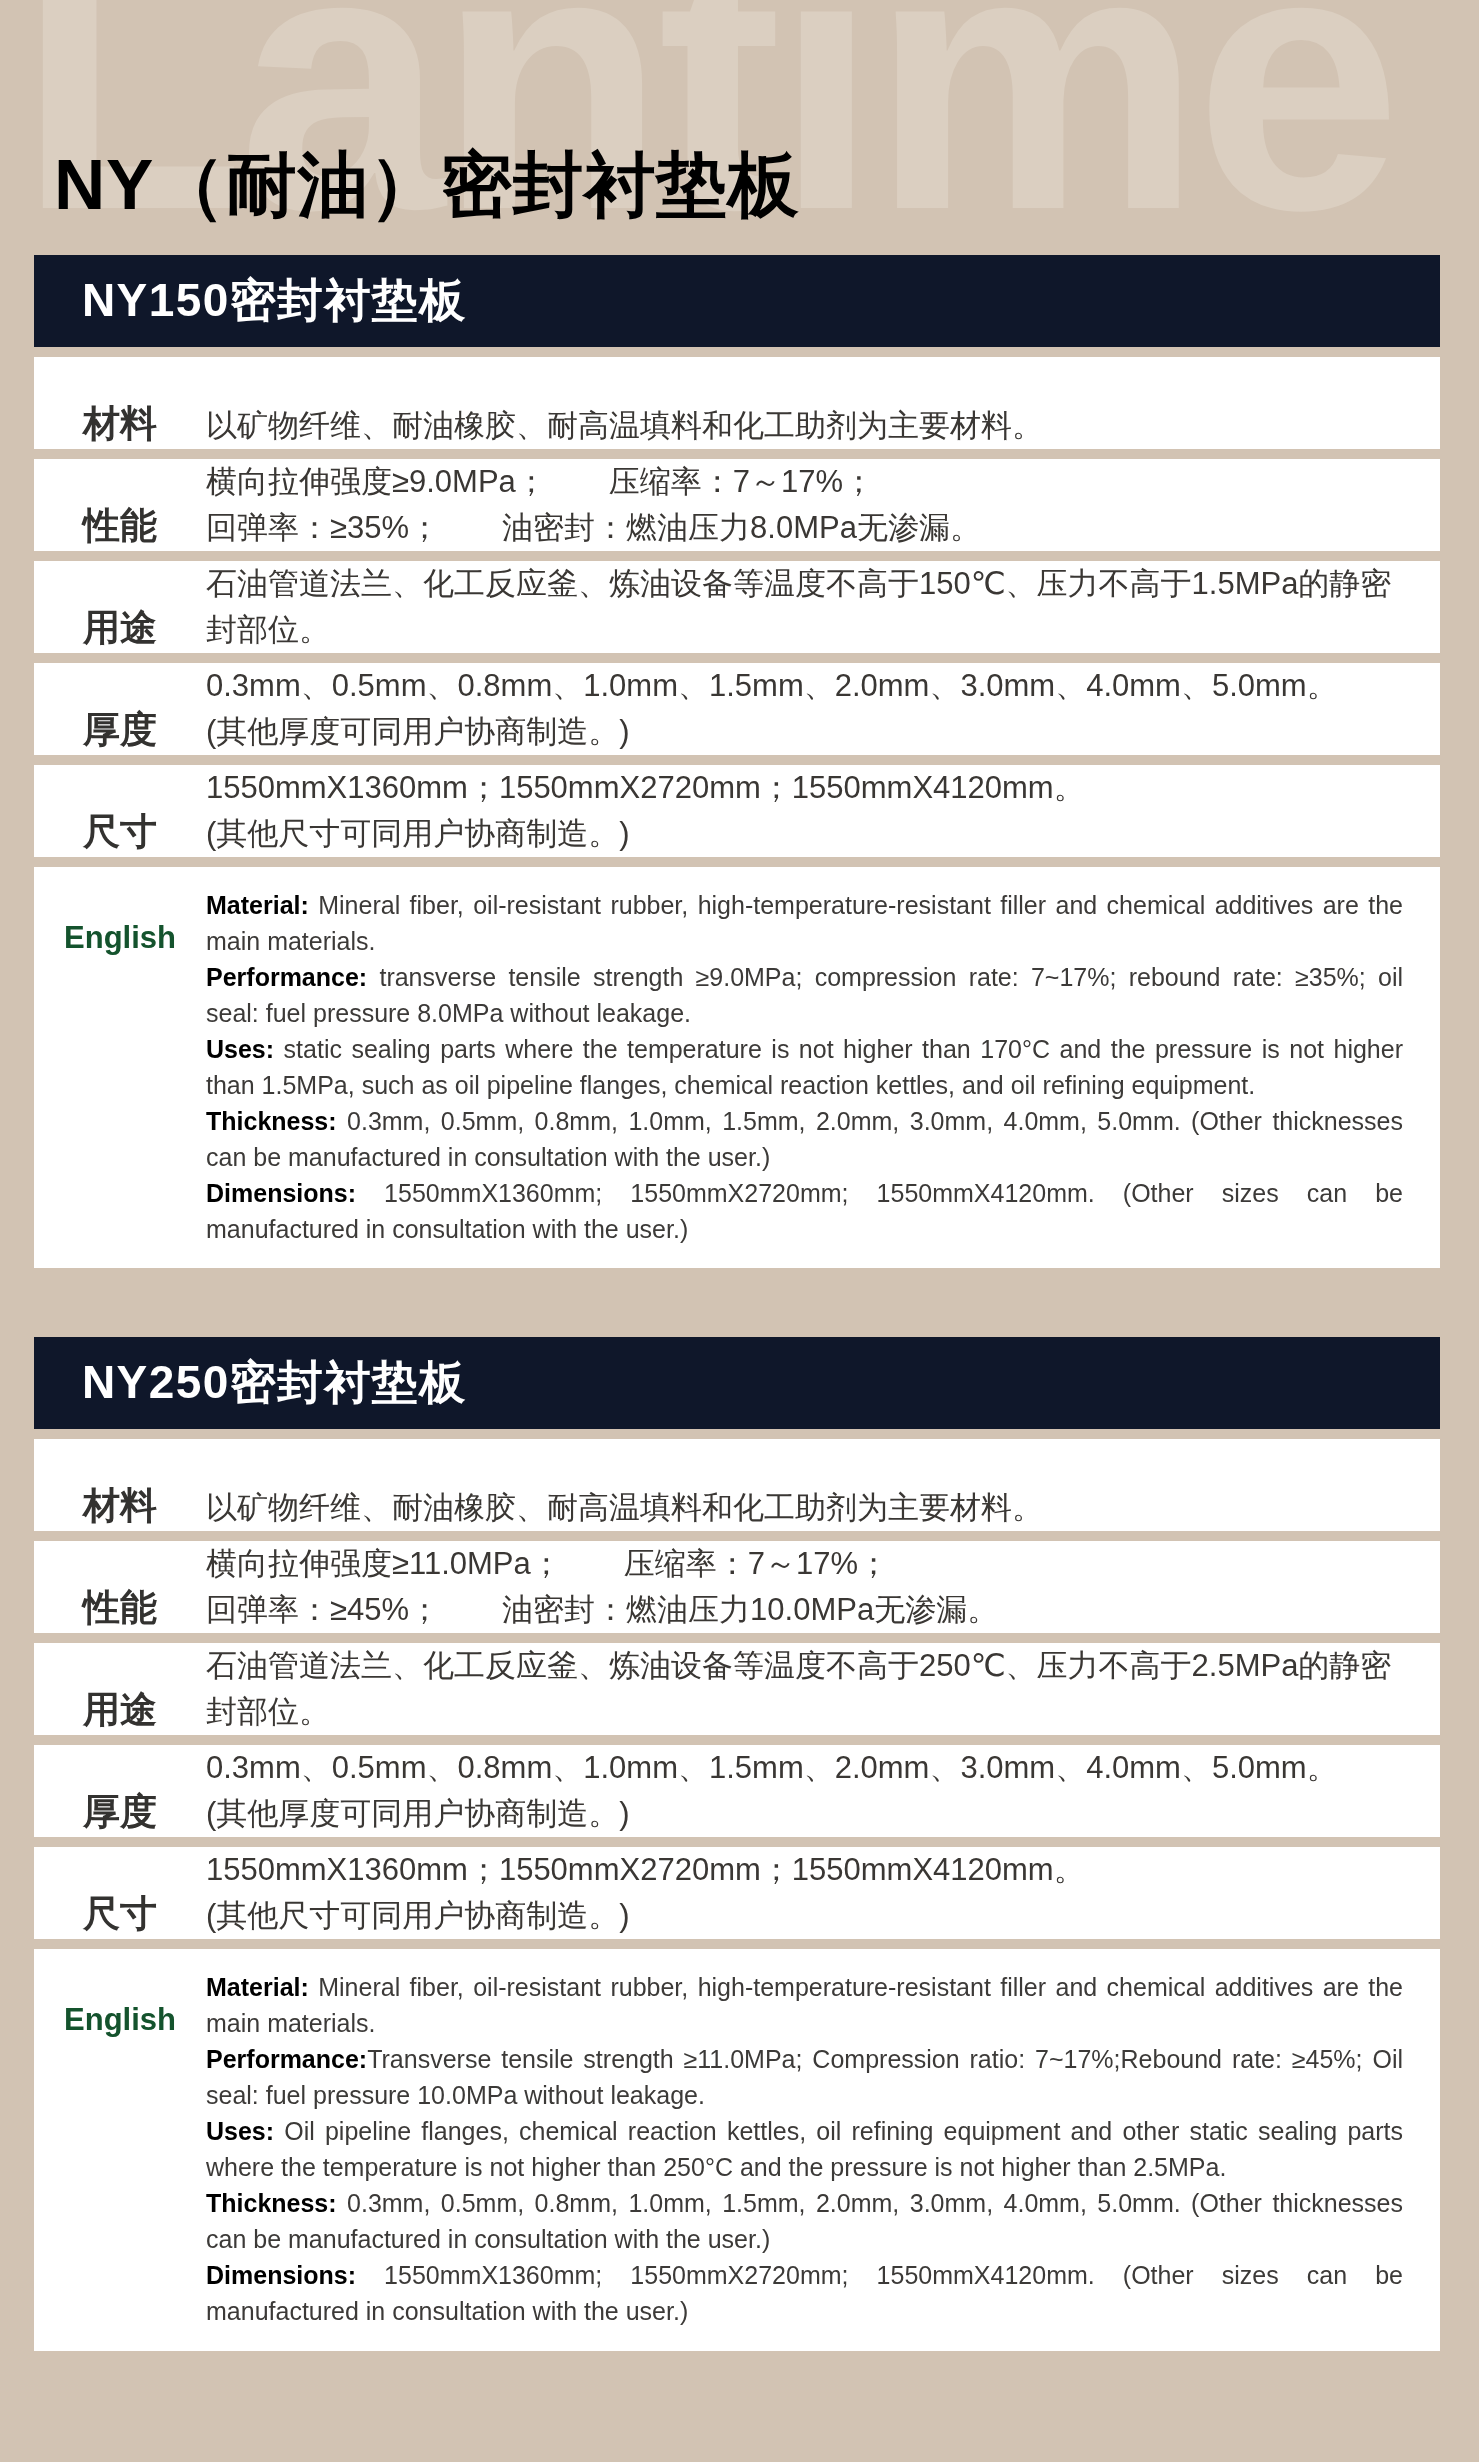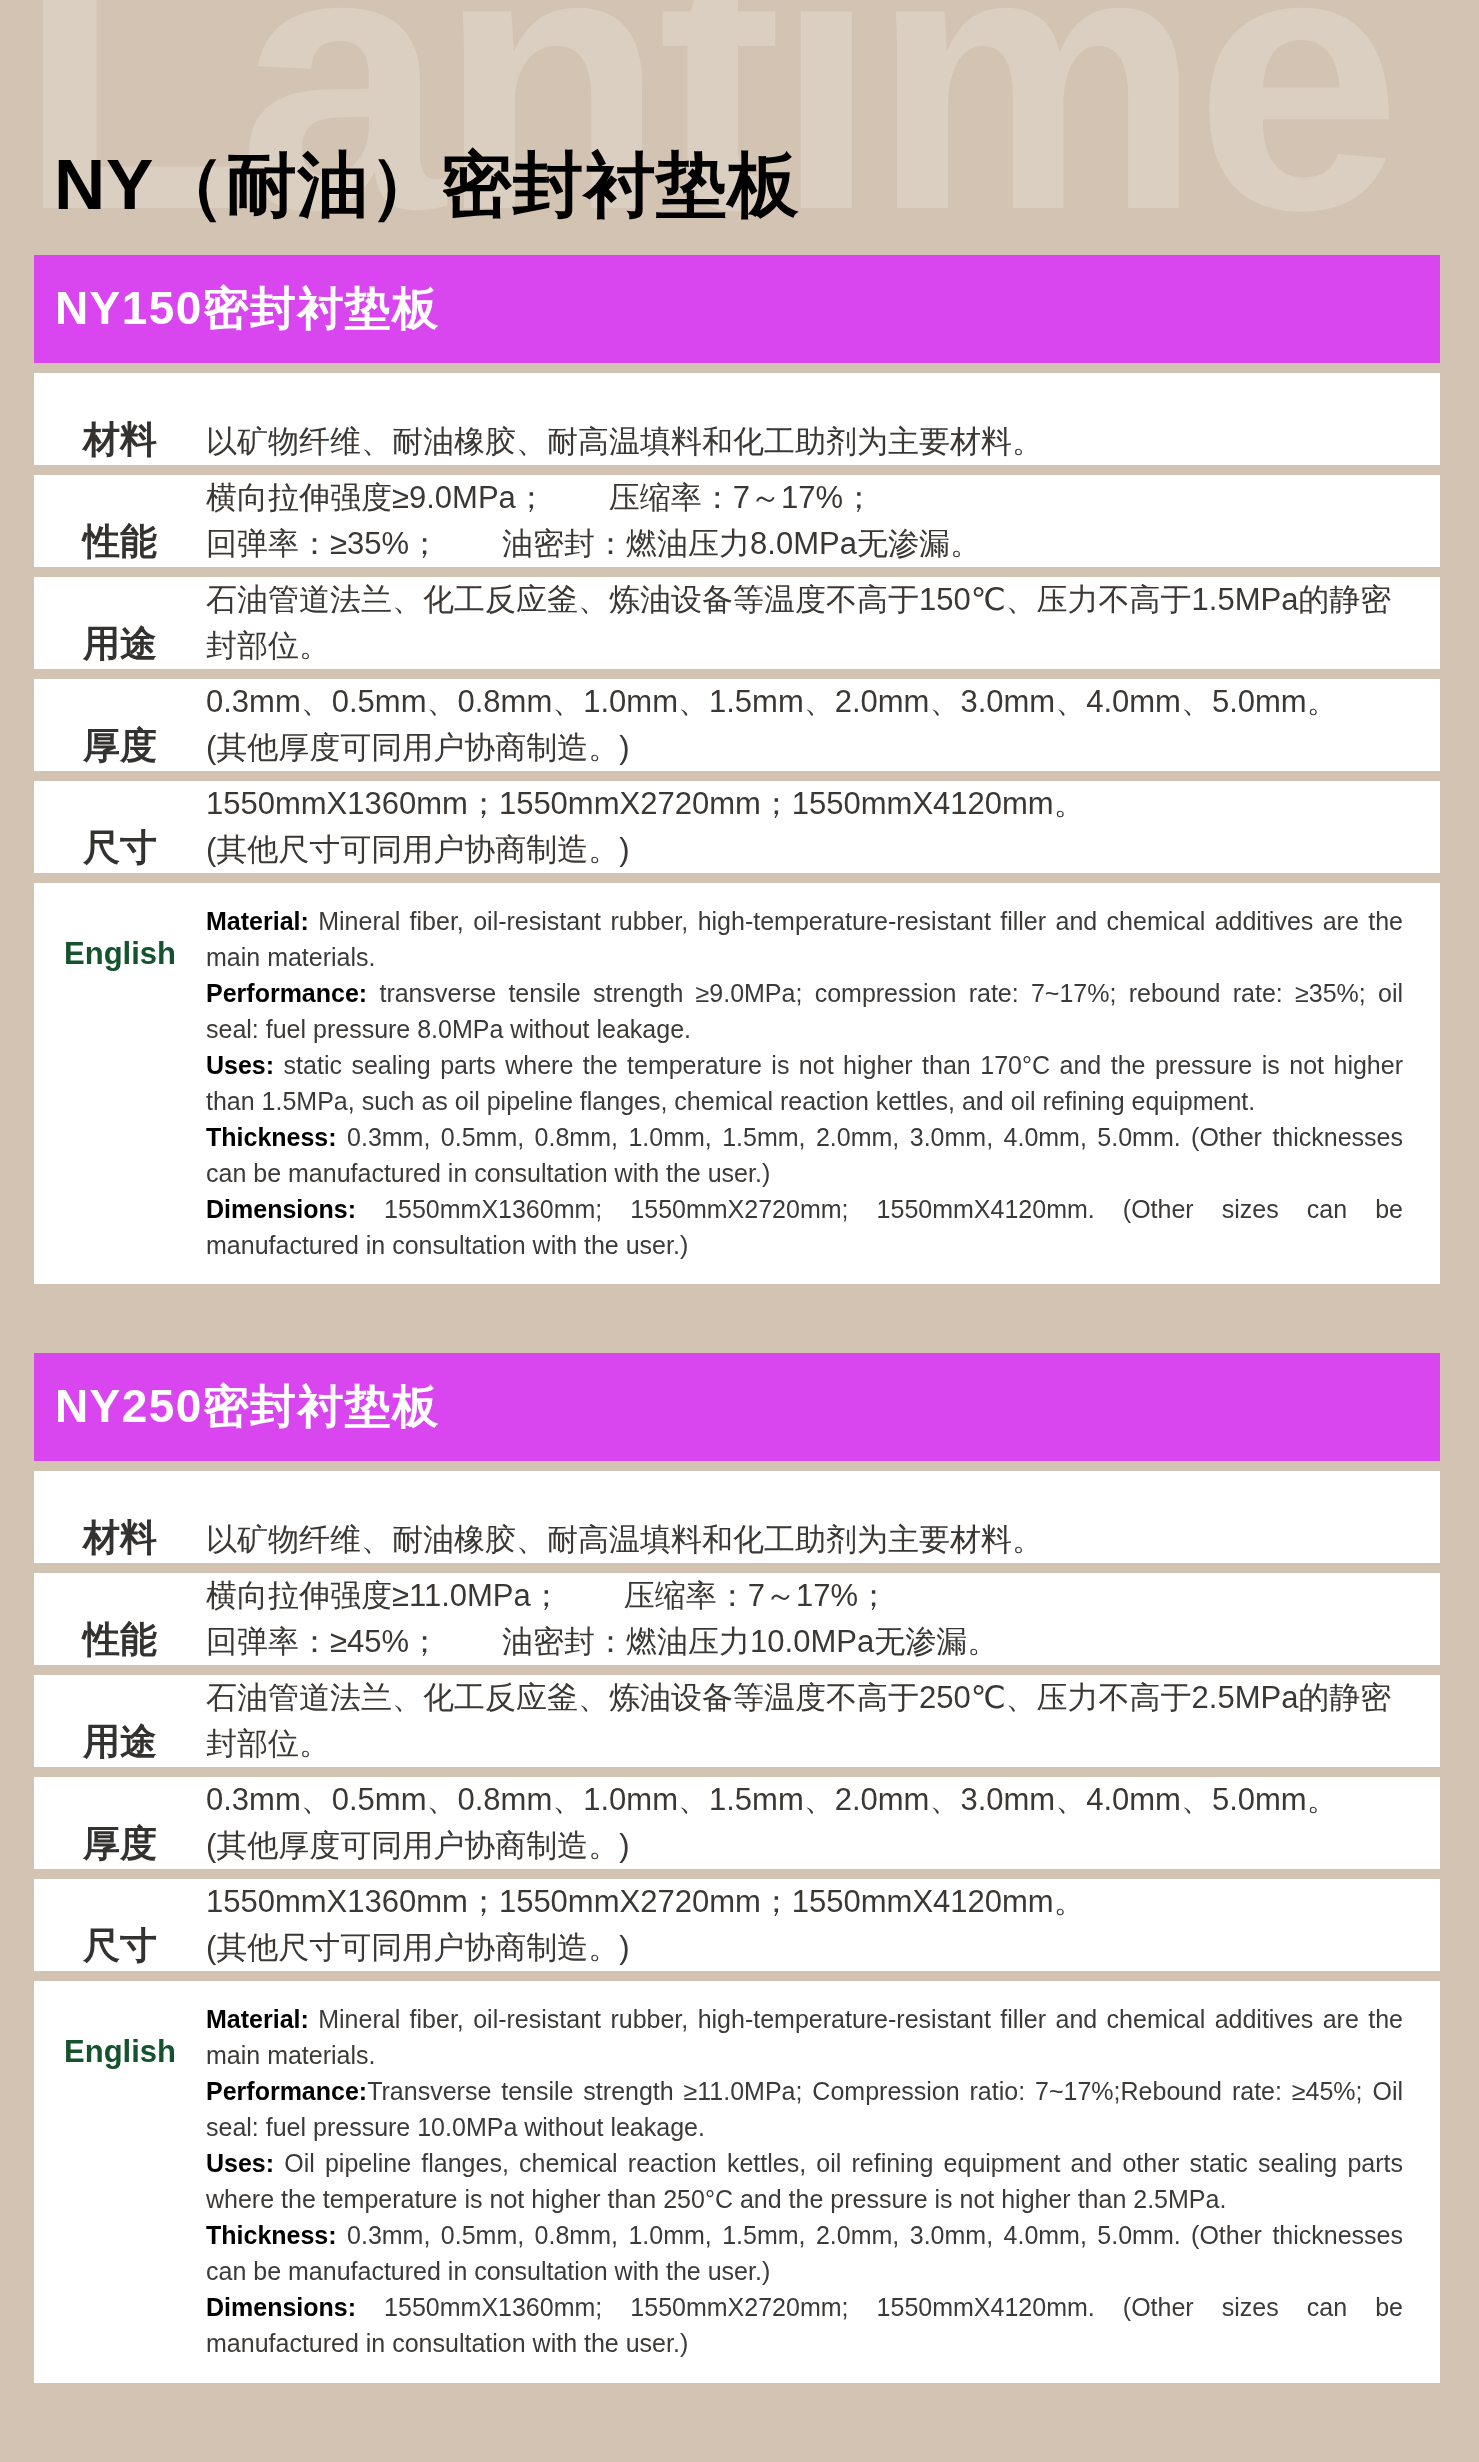--- a/index.html
+++ b/index.html
@@ -27,24 +27,24 @@
     font-size: 71px; font-weight: 700; line-height: 1.05;
     color: #000000;
     letter-spacing: 0.7px;
   }
 
   .content { position: absolute; top: 255px; left: 34px; width: 1406px; }
 
   .product + .product { margin-top: 69px; }
 
   .band {
-    height: 108px;
-    background: #d946ef;
+    height: 92px;
+    background: #0f172a;
     display: flex; align-items: center;
-    padding-left: 21px; box-sizing: border-box;
+    padding-left: 48px; box-sizing: border-box;
   }
   .band-text { color: #ffffff; font-size: 46px; font-weight: 700; letter-spacing: 1.4px; }
 
   .row {
     background: #ffffff;
     margin-top: 10px;
     min-height: 92px;
     display: flex; align-items: flex-end;
     box-sizing: border-box;
   }

